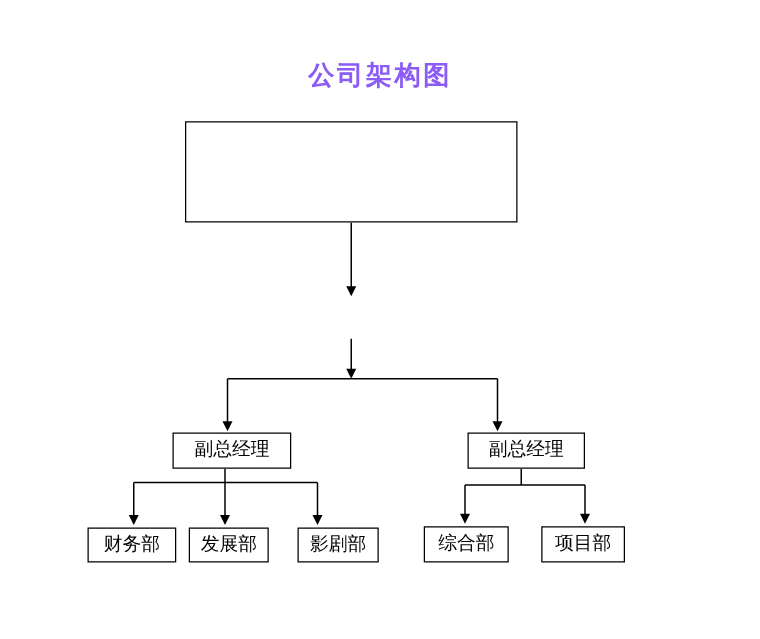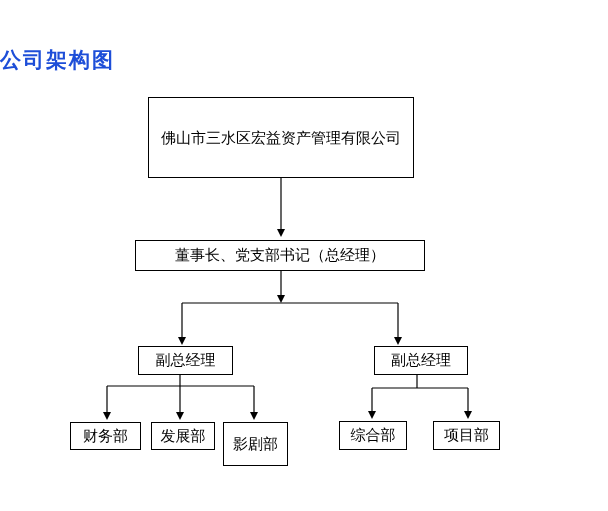--- a/index.html
+++ b/index.html
@@ -14,24 +14,25 @@
     background: #ffffff;
     font-family: "Liberation Serif", "DejaVu Serif", serif;
     color: #000000;
     overflow: hidden;
   }
   .chart-title {
     position: absolute;
     top: 46px;
     left: 0;
     width: 608px;
+    text-align: center;
     font-size: 21px;
     font-weight: bold;
     letter-spacing: 2px;
-    color: #1d4ed8;
+    color: #8b5cf6;
   }
   .connectors {
     position: absolute;
     top: 0;
     left: 0;
     width: 608px;
     height: 511px;
   }
   .connectors path {
     stroke: #000000;
@@ -62,21 +63,21 @@
   .box.multiline .line {
     line-height: 24px;
     text-align: center;
   }
   .top-box      { left: 148px; top:  97px; width: 266px; height: 81px; }
   .gm-box       { left: 135px; top: 240px; width: 290px; height: 31px; }
   .vp-left      { left: 138px; top: 346px; width:  95px; height: 29px; }
   .vp-right     { left: 374px; top: 346px; width:  94px; height: 29px; }
   .dept-finance { left:  70px; top: 422px; width:  71px; height: 28px; }
   .dept-develop { left: 151px; top: 422px; width:  64px; height: 28px; }
-  .dept-theater { left: 223px; top: 422px; width:  65px; height: 44px; }
+  .dept-theater { left: 238px; top: 422px; width:  65px; height: 28px; }
   .dept-general { left: 339px; top: 421px; width:  68px; height: 29px; }
   .dept-project { left: 433px; top: 421px; width:  67px; height: 29px; text-align: center; }
 </style>
 </head>
 <body>
 
 <div class="canvas">
 
   <div class="chart-title">公司架构图</div>
 
@@ -112,24 +113,22 @@
       <path d="M417 375 V388"></path>
       <path d="M372 388 H468"></path>
       <path d="M372 388 V412"></path>
       <polygon points="368,411 376,411 372,419"></polygon>
       <path d="M468 388 V412"></path>
       <polygon points="464,411 472,411 468,419"></polygon>
     </g>
   </svg>
 
   <div class="box multiline top-box">
-    <div class="line">佛山市三水区宏益资产管理有限公司</div>
   </div>
 
-  <div class="box gm-box">董事长、党支部书记（总经理）</div>
 
   <div class="box vp-left">副总经理</div>
   <div class="box vp-right">副总经理</div>
 
   <div class="box dept-finance">财务部</div>
   <div class="box dept-develop">发展部</div>
   <div class="box dept-theater">影剧部</div>
   <div class="box dept-general">综合部</div>
   <div class="box dept-project">项目部</div>
 

